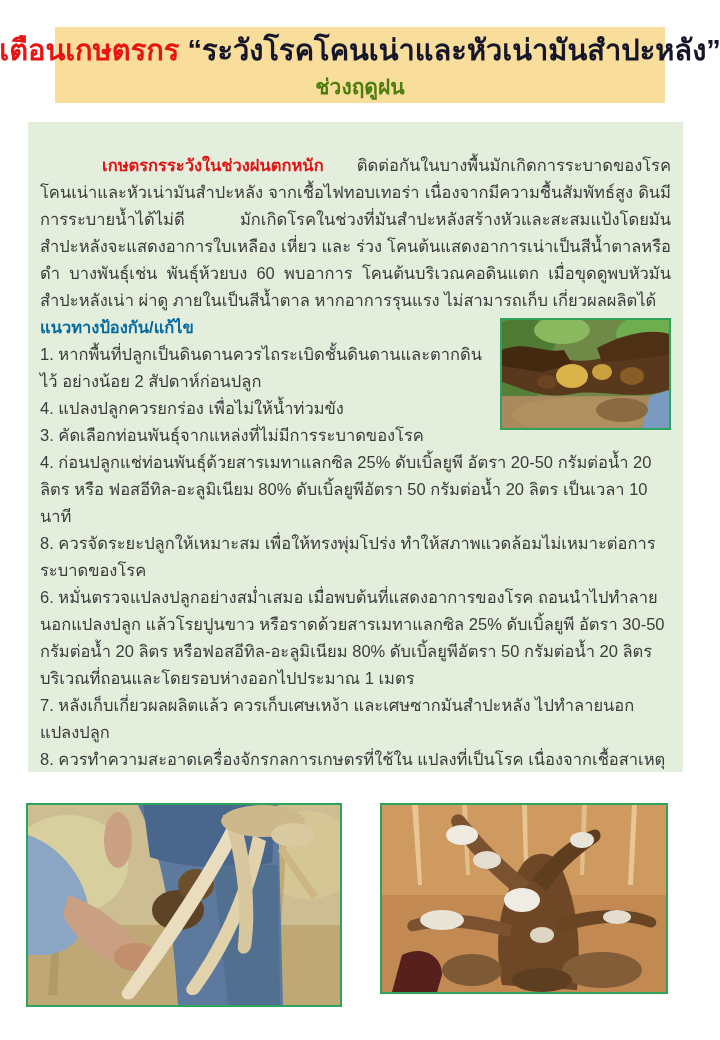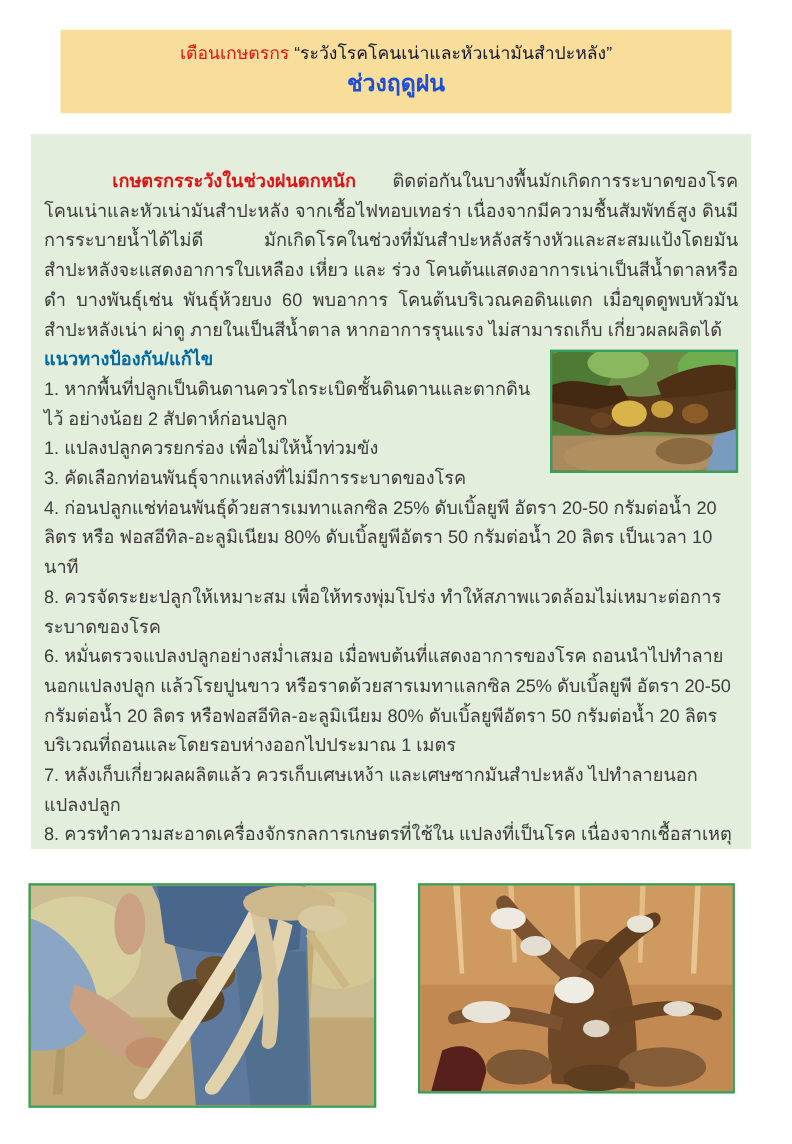--- a/index.html
+++ b/index.html
@@ -10,24 +10,24 @@
     font-family:"Liberation Sans","DejaVu Sans",sans-serif;
     overflow:hidden;
   }
   
   .header-box{
     position:absolute;left:55px;top:27px;width:610px;height:76px;
     background:#f8dd9b;
     display:flex;flex-direction:column;align-items:center;justify-content:center;
     text-align:center;box-sizing:border-box;padding:2px 8px;
   }
-  .header-line1{font-size:16px;font-weight:normal;line-height:1.5;white-space:nowrap;}
+  .header-line1{font-size:29px;font-weight:bold;line-height:1.5;white-space:nowrap;}
   .header-line1 .t-red{color:#e81313;}
   .header-line1 .t-dark{color:#16162b;}
-  .header-line2{font-size:21px;font-weight:bold;color:#1d4ed8;line-height:1.4;}
+  .header-line2{font-size:21px;font-weight:bold;color:#4d7c0f;line-height:1.4;}
   
   .content-box{
     position:absolute;left:28px;top:122px;width:655px;height:650px;
     background:#e4eedd;box-sizing:border-box;
     padding:30px 12px 10px 12px;
     color:#3c3c3c;font-size:16.5px;line-height:27px;
     overflow:hidden;
   }
   .intro{margin:0;text-indent:62px;text-align:justify;}
   .lead-red{color:#df1414;font-weight:bold;}
@@ -74,25 +74,25 @@
         <ellipse cx="100" cy="52" rx="10" ry="8" fill="#c9a03e"></ellipse>
         <ellipse cx="130" cy="56" rx="12" ry="9" fill="#8a5c28"></ellipse>
         <ellipse cx="45" cy="62" rx="10" ry="7" fill="#6b4522"></ellipse>
         <path d="M148,76 L167,70 L167,108 L140,108 Z" fill="#7a9bc0"></path>
         <ellipse cx="120" cy="90" rx="26" ry="12" fill="#8a6a40"></ellipse>
       </svg>
     </div>
 
     <p class="section-heading">แนวทางป้องกัน/แก้ไข</p>
     <p class="plain-line">1. หากพื้นที่ปลูกเป็นดินดานควรไถระเบิดชั้นดินดานและตากดินไว้ อย่างน้อย 2 สัปดาห์ก่อนปลูก</p>
-    <p class="plain-line">1. แปลงปลูกควรยกร่อง เพื่อไม่ให้น้ำท่วมขัง</p>
+    <p class="plain-line">4. แปลงปลูกควรยกร่อง เพื่อไม่ให้น้ำท่วมขัง</p>
     <p class="plain-line">3. คัดเลือกท่อนพันธุ์จากแหล่งที่ไม่มีการระบาดของโรค</p>
     <p class="plain-line">4. ก่อนปลูกแช่ท่อนพันธุ์ด้วยสารเมทาแลกซิล 25% ดับเบิ้ลยูพี อัตรา 20-50 กรัมต่อน้ำ 20 ลิตร หรือ   ฟอสอีทิล-อะลูมิเนียม 80% ดับเบิ้ลยูพีอัตรา 50 กรัมต่อน้ำ 20 ลิตร เป็นเวลา 10 นาที</p>
     <p class="plain-line">8. ควรจัดระยะปลูกให้เหมาะสม เพื่อให้ทรงพุ่มโปร่ง ทำให้สภาพแวดล้อมไม่เหมาะต่อการระบาดของโรค</p>
-    <p class="plain-line">6. หมั่นตรวจแปลงปลูกอย่างสม่ำเสมอ เมื่อพบต้นที่แสดงอาการของโรค ถอนนำไปทำลายนอกแปลงปลูก แล้วโรยปูนขาว หรือราดด้วยสารเมทาแลกซิล 25% ดับเบิ้ลยูพี อัตรา 20-50 กรัมต่อน้ำ 20 ลิตร หรือฟอสอีทิล-อะลูมิเนียม 80% ดับเบิ้ลยูพีอัตรา 50 กรัมต่อน้ำ 20 ลิตร บริเวณที่ถอนและโดยรอบห่างออกไปประมาณ 1 เมตร</p>
+    <p class="plain-line">6. หมั่นตรวจแปลงปลูกอย่างสม่ำเสมอ เมื่อพบต้นที่แสดงอาการของโรค ถอนนำไปทำลายนอกแปลงปลูก แล้วโรยปูนขาว หรือราดด้วยสารเมทาแลกซิล 25% ดับเบิ้ลยูพี อัตรา 30-50 กรัมต่อน้ำ 20 ลิตร หรือฟอสอีทิล-อะลูมิเนียม 80% ดับเบิ้ลยูพีอัตรา 50 กรัมต่อน้ำ 20 ลิตร บริเวณที่ถอนและโดยรอบห่างออกไปประมาณ 1 เมตร</p>
     <p class="plain-line">7. หลังเก็บเกี่ยวผลผลิตแล้ว ควรเก็บเศษเหง้า และเศษซากมันสำปะหลัง ไปทำลายนอกแปลงปลูก</p>
     <p class="plain-line">8. ควรทำความสะอาดเครื่องจักรกลการเกษตรที่ใช้ใน แปลงที่เป็นโรค เนื่องจากเชื้อสาเหตุโรคอาจติดมากับเครื่องจักรกลการเกษตร</p>
 
   </div>
 
   <div class="photo photo-left">
     <svg width="312" height="200" viewBox="0 0 312 200">
       <rect width="312" height="200" fill="#cdbd92"></rect>
       <rect y="120" width="312" height="80" fill="#bfa875"></rect>
       <ellipse cx="40" cy="60" rx="60" ry="50" fill="#d8cf9f"></ellipse>

